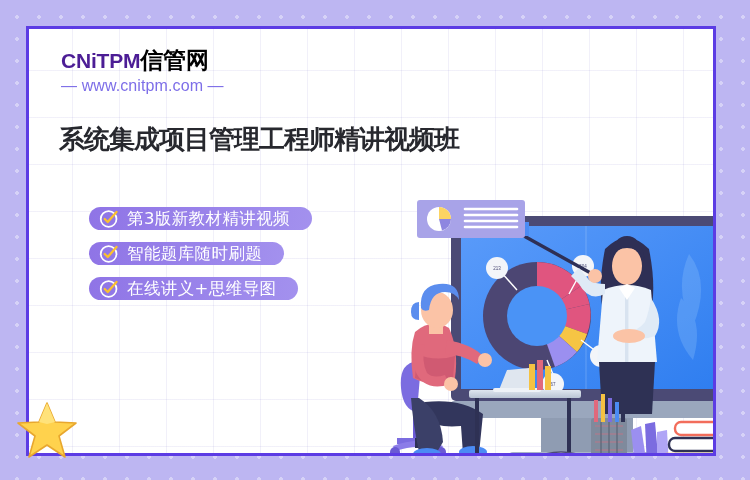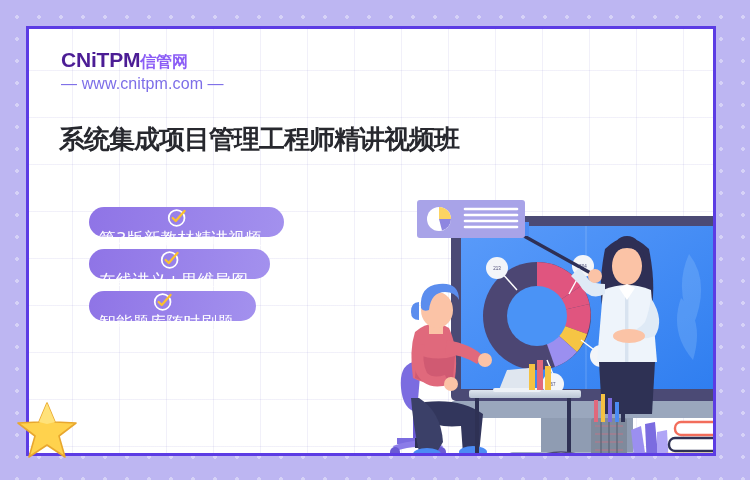--- a/index.html
+++ b/index.html
@@ -35,43 +35,42 @@
     pointer-events:none;
   }
 
   
   #logo{ position:absolute; left:32px; top:20px; }
   #logo .brand{
     font-size:21px; font-weight:bold; letter-spacing:-.2px; line-height:1;
     color:#6a5ae0; white-space:nowrap;
   }
   #logo .brand .cn{ color:#4c1d95; }
-  #logo .brand .zh{ color:#8b5cf6; font-size:16px; }
+  #logo .brand .zh{ color:#000000; font-size:23px; }
   #logo .url{
     margin-top:5px; font-size:16px; color:#7d6ee8; letter-spacing:.1px;
     white-space:nowrap;
   }
 
   
   #title{
     position:absolute; left:30px; top:96px;
     font-size:26px; font-weight:bold; color:#27282e;
     letter-spacing:-1px; line-height:1.15; white-space:nowrap;
     font-family:"DejaVu Sans","Liberation Sans",sans-serif;
   }
 
   
   #features{ position:absolute; left:60px; top:178px; }
   .pill{
-    height:30px; border-radius:17px;
+    height:23px; border-radius:17px;
     background:linear-gradient(100deg,#8f74e6 0%, #a391ee 100%);
     display:flex; align-items:center;
     padding:0 22px 0 10px; margin-bottom:12px;
     width:max-content;
-    flex-direction:column;
   }
   .pill .check{ width:21px; height:21px; flex:0 0 21px; margin-right:7px; position:relative; }
   .pill .label{
     color:#ffffff; font-size:16.5px; letter-spacing:.4px; white-space:nowrap;
     font-family:"DejaVu Sans","Liberation Sans",sans-serif;
   }
 
   
   #star{ position:absolute; left:16px; top:400px; width:62px; height:60px; }
 
@@ -103,30 +102,30 @@
       </span>
       <span class="label">第3版新教材精讲视频</span>
     </div>
     <div class="pill">
       <span class="check">
         <svg viewBox="0 0 24 24" width="21" height="21">
             <circle cx="11" cy="12.5" r="9" fill="none" stroke="#ffffff" stroke-width="2"></circle>
             <path d="M6.5 12.6 L10 16 L20 4.5" fill="none" stroke="#fbc02d" stroke-width="2.6" stroke-linecap="round" stroke-linejoin="round"></path>
           </svg>
       </span>
-      <span class="label">在线讲义+思维导图</span>
+      <span class="label">智能题库随时刷题</span>
     </div>
     <div class="pill">
       <span class="check">
         <svg viewBox="0 0 24 24" width="21" height="21">
             <circle cx="11" cy="12.5" r="9" fill="none" stroke="#ffffff" stroke-width="2"></circle>
             <path d="M6.5 12.6 L10 16 L20 4.5" fill="none" stroke="#fbc02d" stroke-width="2.6" stroke-linecap="round" stroke-linejoin="round"></path>
           </svg>
       </span>
-      <span class="label">智能题库随时刷题</span>
+      <span class="label">在线讲义+思维导图</span>
     </div>
   </div>
 
   <div id="illustration">
     <svg viewBox="0 0 360 290" width="360" height="290">
 
       <g>
         <rect x="62" y="22" width="272" height="185" rx="5" fill="#4b4a75"></rect>
         <rect x="72" y="32" width="252" height="163" fill="#3f8ef7"></rect>
 

